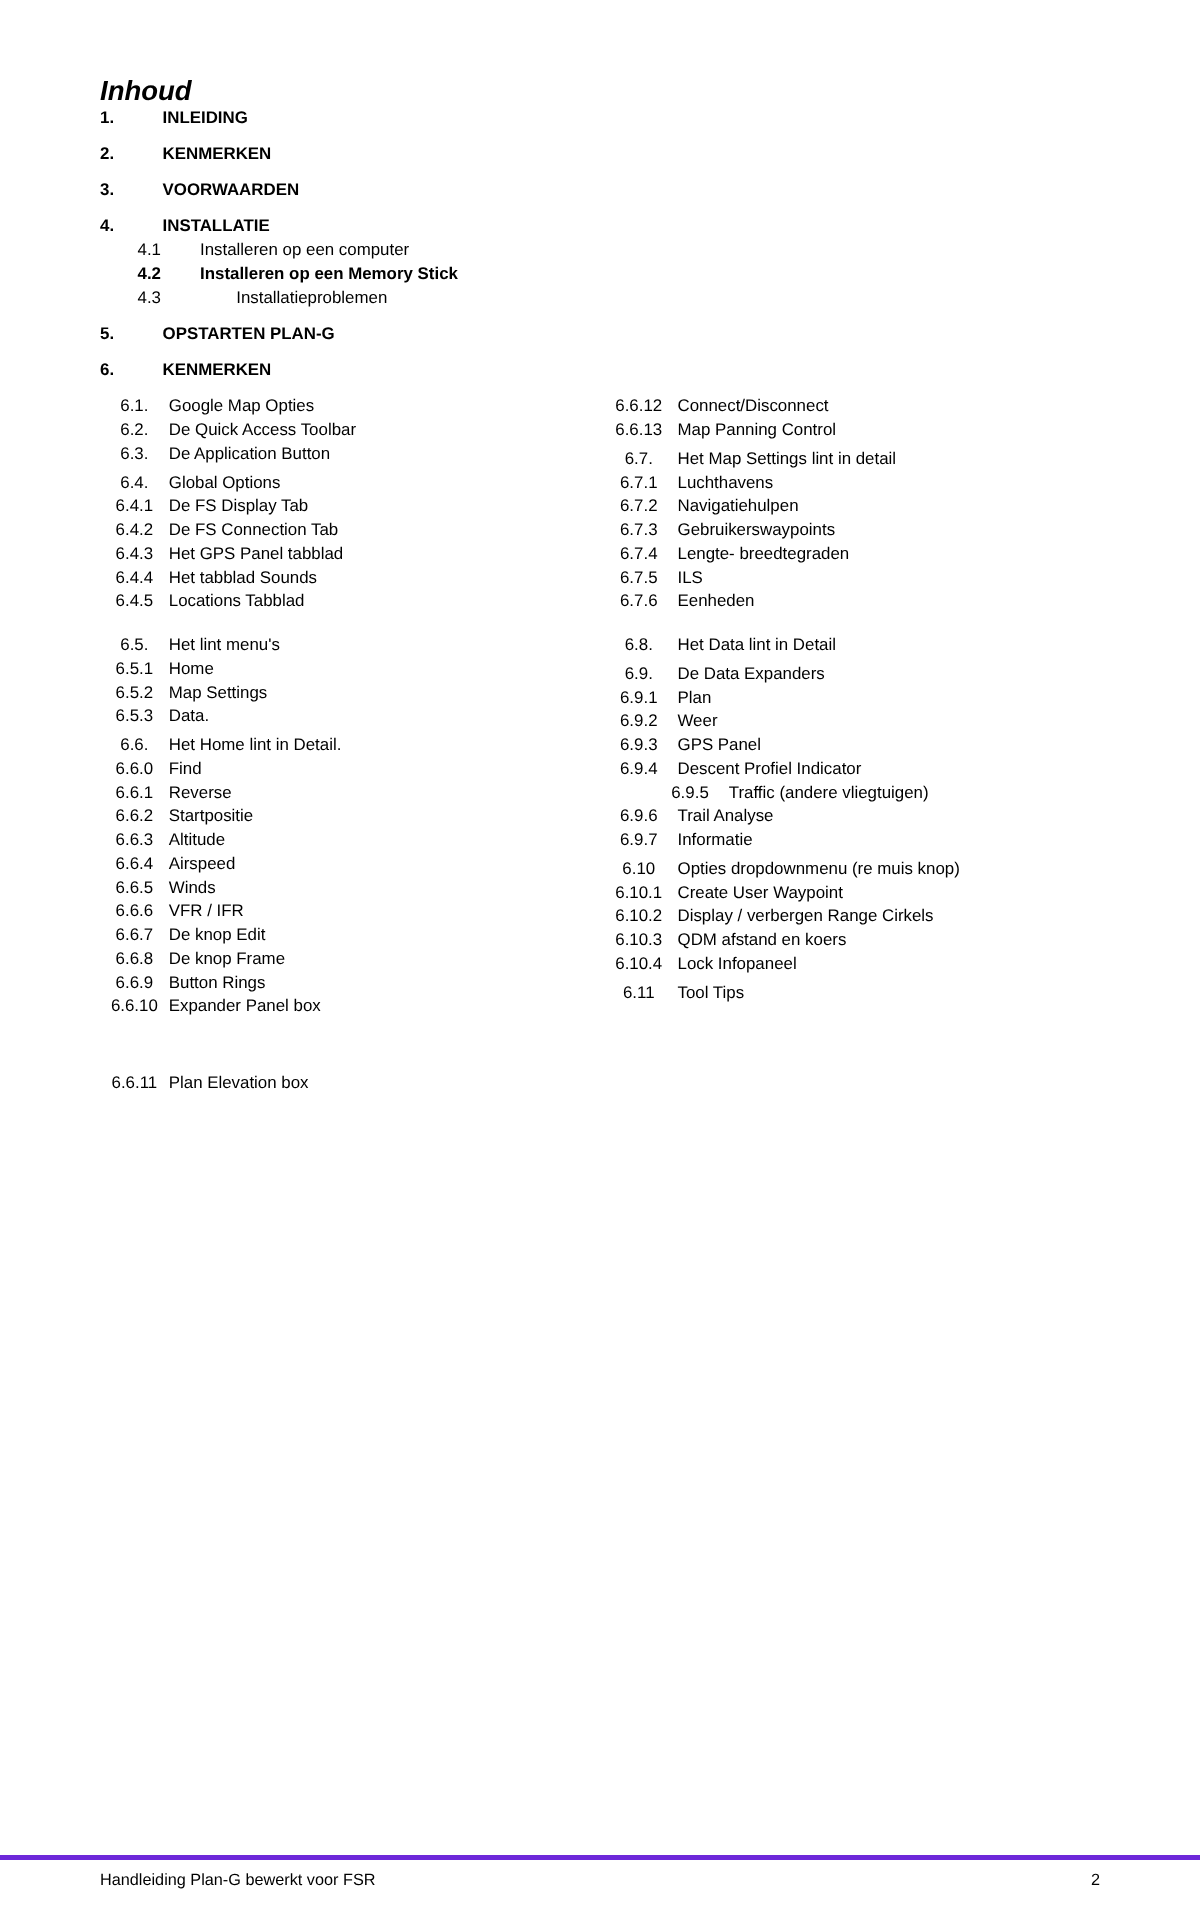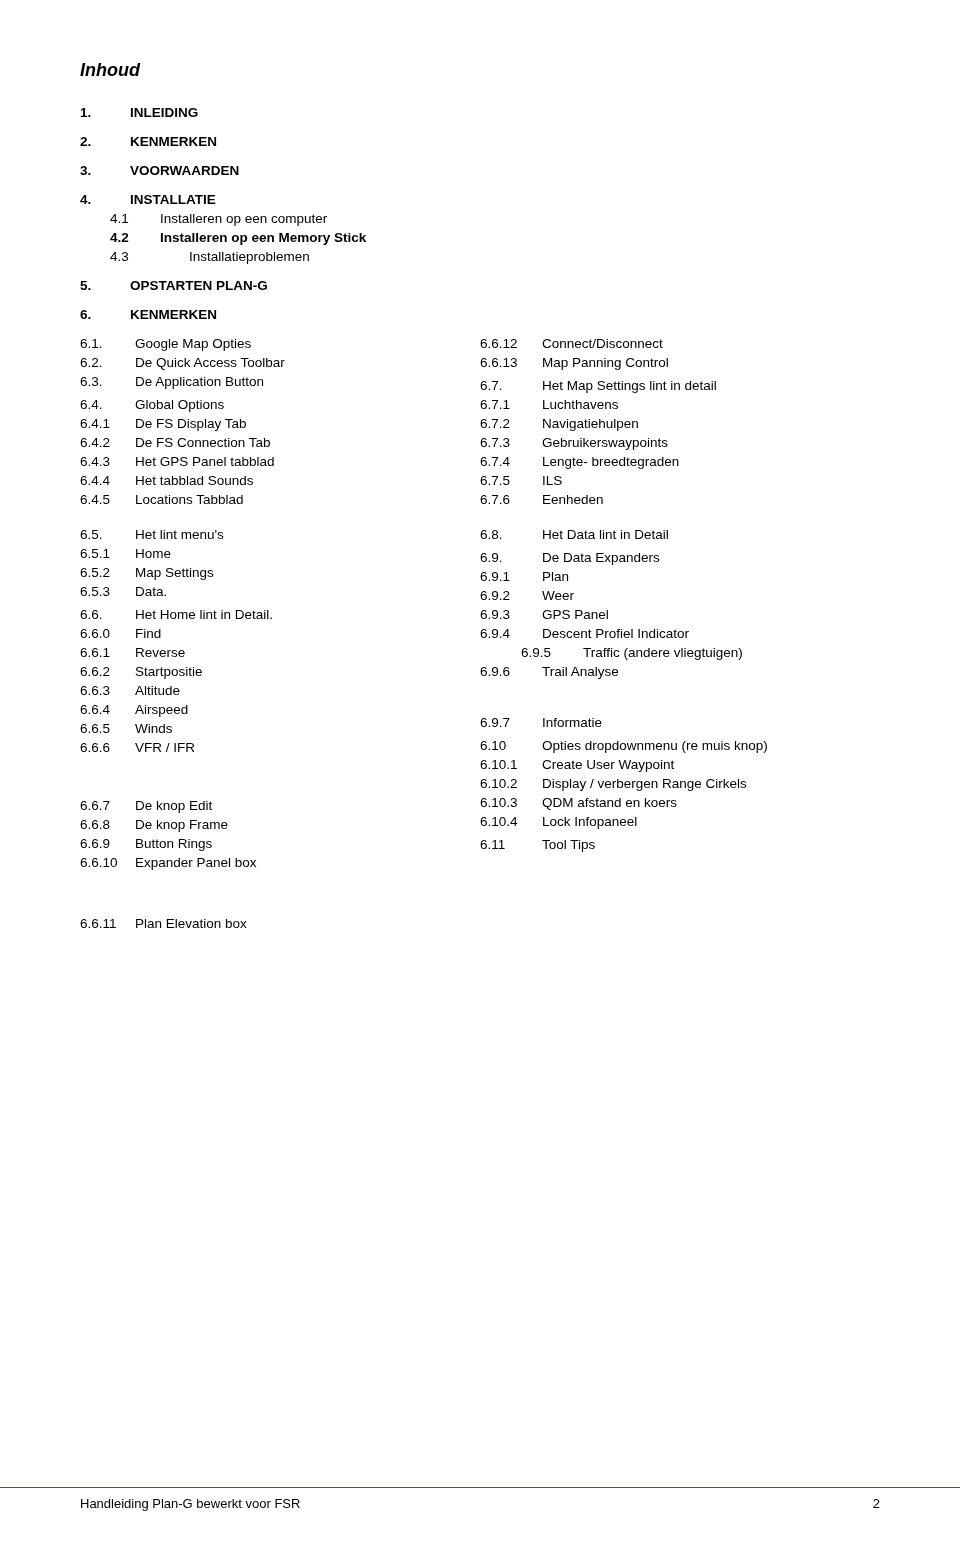--- a/index.html
+++ b/index.html
@@ -11,28 +11,28 @@
       width: 960px;
       min-height: 1541px;
       position: relative;
     }
     .page-container {
       padding: 60px 80px 80px 80px;
       position: relative;
       min-height: 1541px;
     }
     .title {
-      font-size: 18px;
+      font-size: 22px;
       font-weight: bold;
       font-style: italic;
-      margin-bottom: 24px;
     }
     .toc-grid {
       display: grid;
       grid-template-columns: 1fr 1fr;
+      text-align: center;
     }
     .toc-col {
       display: flex;
       flex-direction: column;
     }
     .toc-entry {
       display: flex;
       align-items: baseline;
       margin-bottom: 4px;
       font-size: 13.5px;
@@ -51,21 +51,21 @@
     .small-spacer { height: 4px; }
     .footer {
       position: absolute;
       bottom: 30px;
       left: 0;
       right: 0;
       display: flex;
       justify-content: space-between;
       padding: 0 80px;
       font-size: 13px;
-      border-top: 1px solid #6d28d9;
+      border-top: 4px solid #6d28d9;
       padding-top: 8px;
     }
     .page-number {
       font-size: 13px;
     }
   </style>
 </head>
 <body>
 
 <div class="page-container">
@@ -246,21 +246,21 @@
       </div>
       <div class="toc-entry">
         <span class="toc-num" style="min-width:55px;">6.6.5</span>
         <span class="toc-label">Winds</span>
       </div>
       <div class="toc-entry">
         <span class="toc-num" style="min-width:55px;">6.6.6</span>
         <span class="toc-label">VFR / IFR</span>
       </div>
       <div class="toc-entry">
-        <span class="toc-num" style="min-width:55px;margin-top:39px;">6.6.7</span>
+        <span class="toc-num" style="min-width:55px;">6.6.7</span>
         <span class="toc-label">De knop Edit</span>
       </div>
       <div class="toc-entry">
         <span class="toc-num" style="min-width:55px;">6.6.8</span>
         <span class="toc-label">De knop Frame</span>
       </div>
       <div class="toc-entry">
         <span class="toc-num" style="min-width:55px;">6.6.9</span>
         <span class="toc-label">Button Rings</span>
       </div>
@@ -301,21 +301,21 @@
       </div>
       <div class="toc-entry">
         <span class="toc-num" style="min-width:62px;margin-left:41px;">6.9.5</span>
         <span class="toc-label">Traffic (andere vliegtuigen)</span>
       </div>
       <div class="toc-entry">
         <span class="toc-num" style="min-width:62px;">6.9.6</span>
         <span class="toc-label">Trail Analyse</span>
       </div>
       <div class="toc-entry">
-        <span class="toc-num" style="min-width:62px;margin-top:32px;">6.9.7</span>
+        <span class="toc-num" style="min-width:62px;">6.9.7</span>
         <span class="toc-label">Informatie</span>
       </div>
       <div class="small-spacer"></div>
       <div class="toc-entry">
         <span class="toc-num" style="min-width:62px;">6.10</span>
         <span class="toc-label">Opties dropdownmenu (re muis knop)</span>
       </div>
       <div class="toc-entry">
         <span class="toc-num" style="min-width:62px;">6.10.1</span>
         <span class="toc-label">Create User Waypoint</span>

